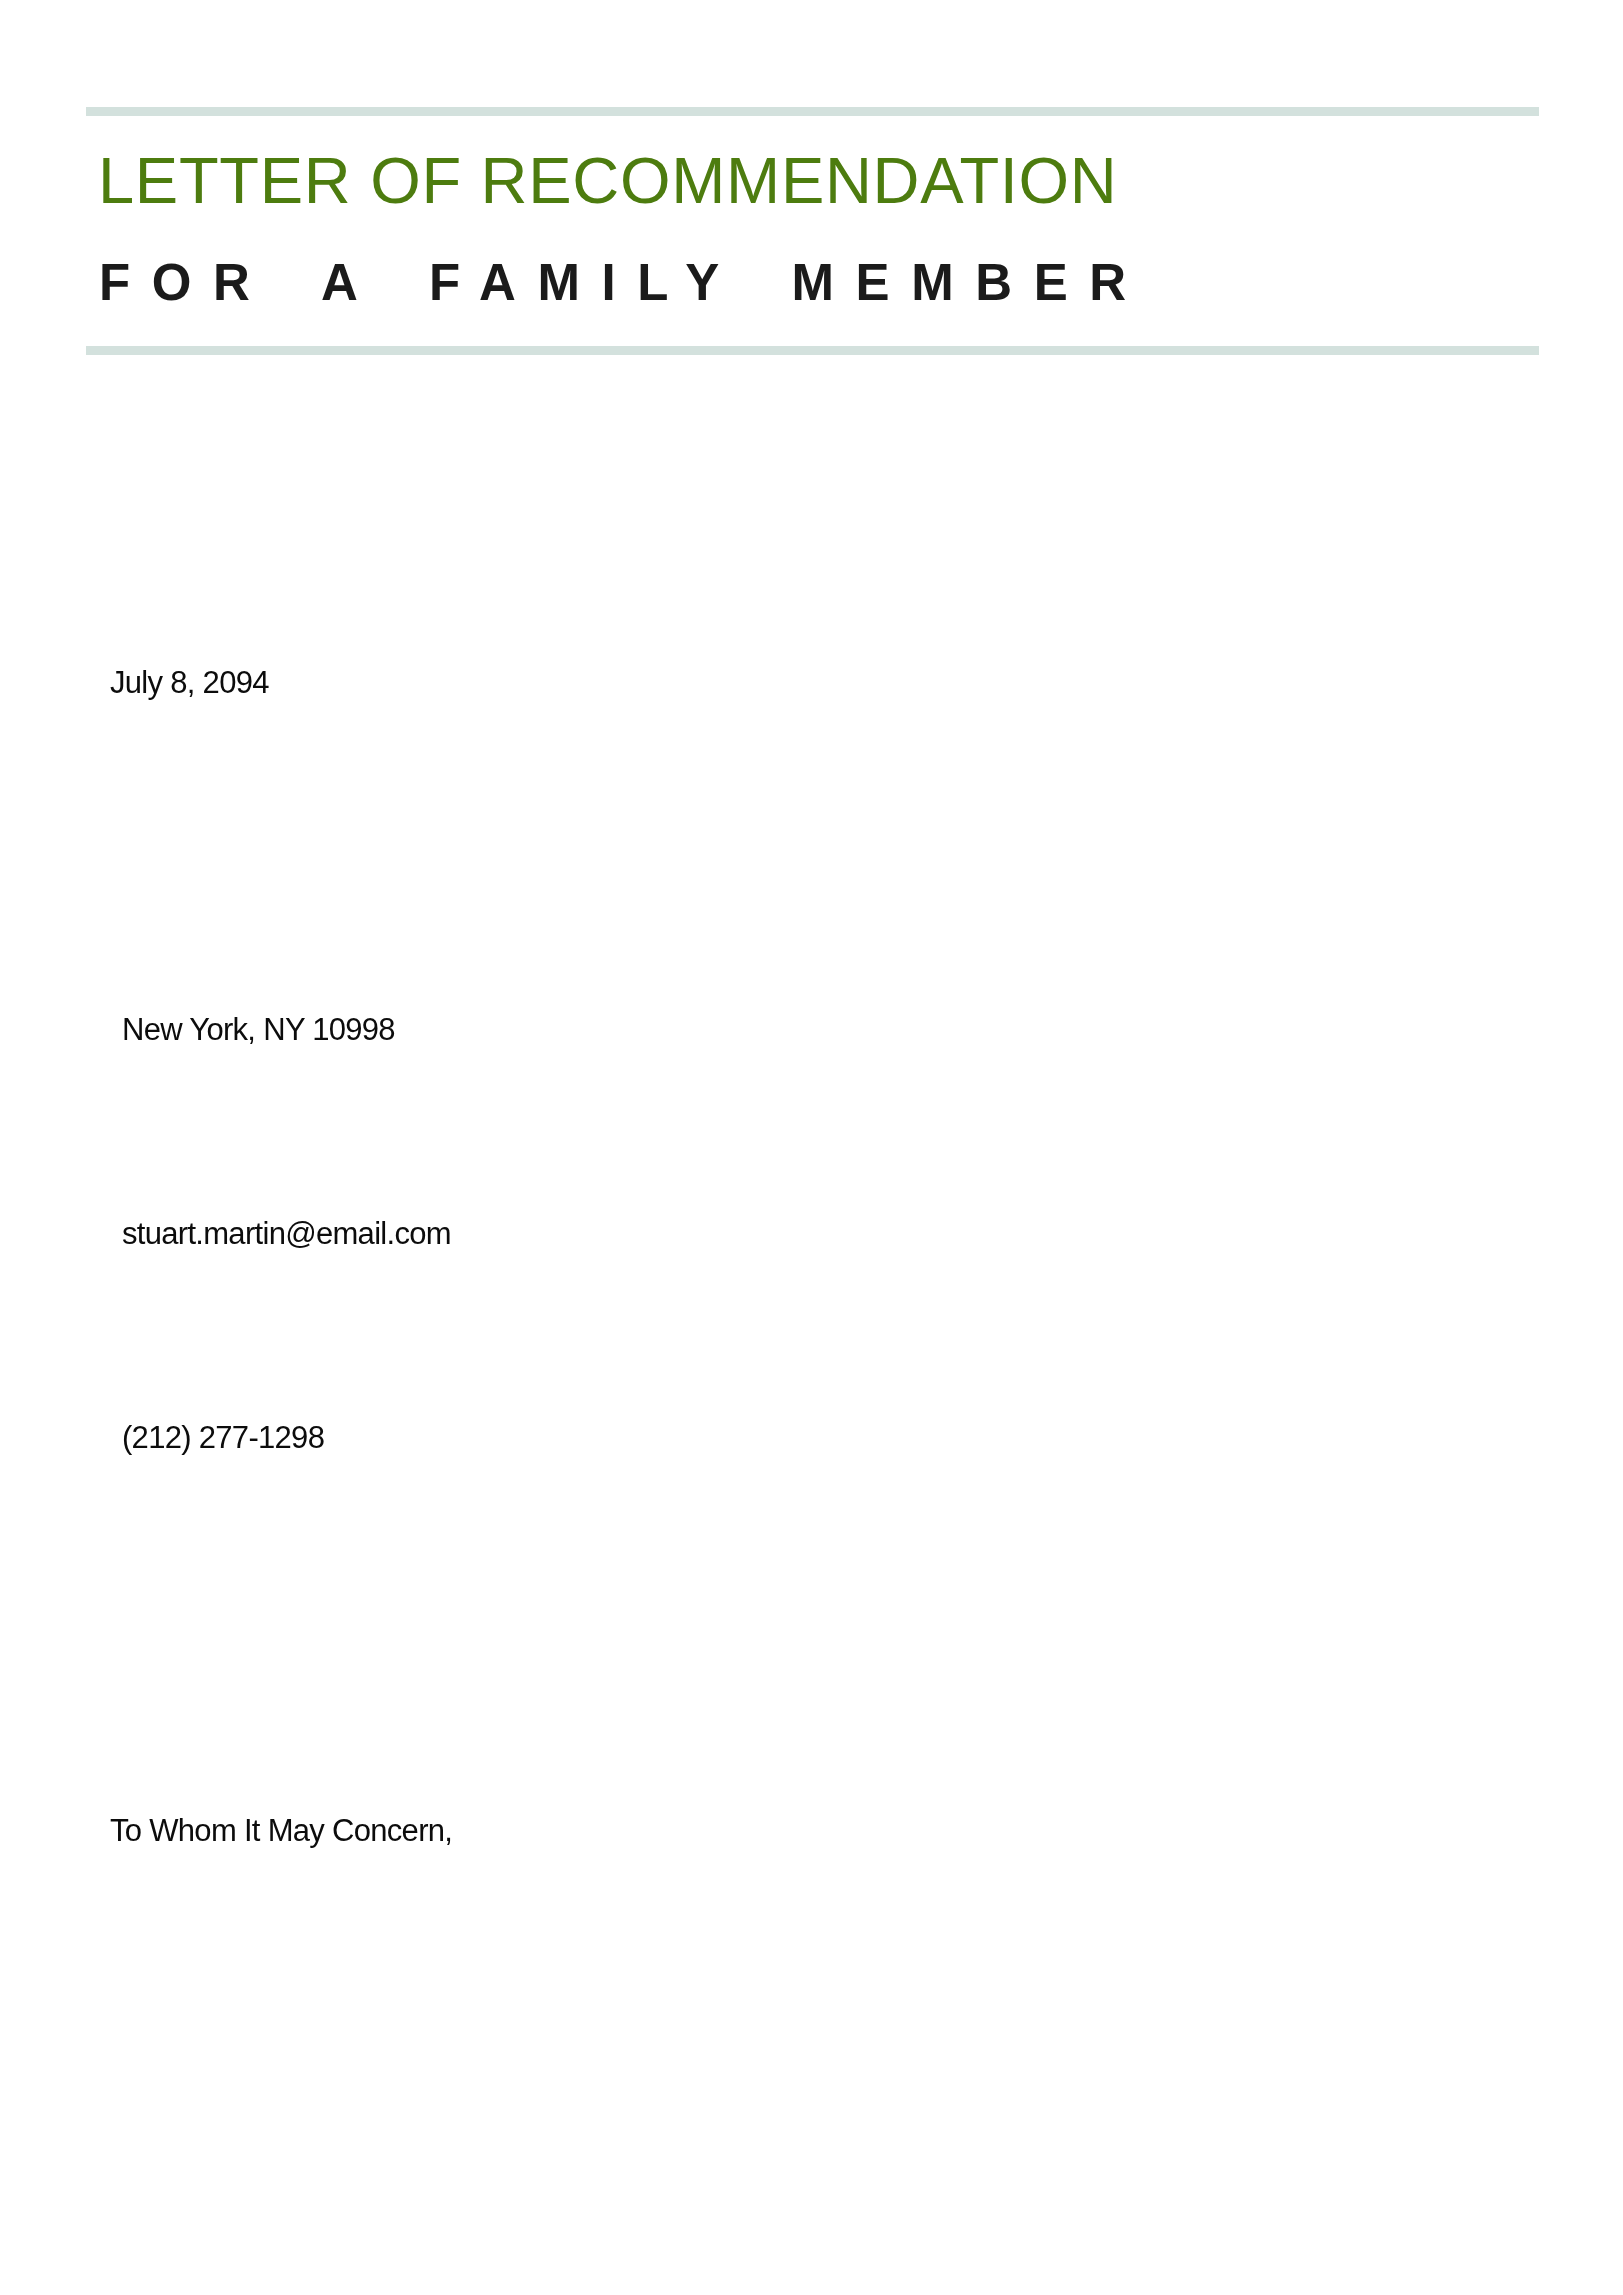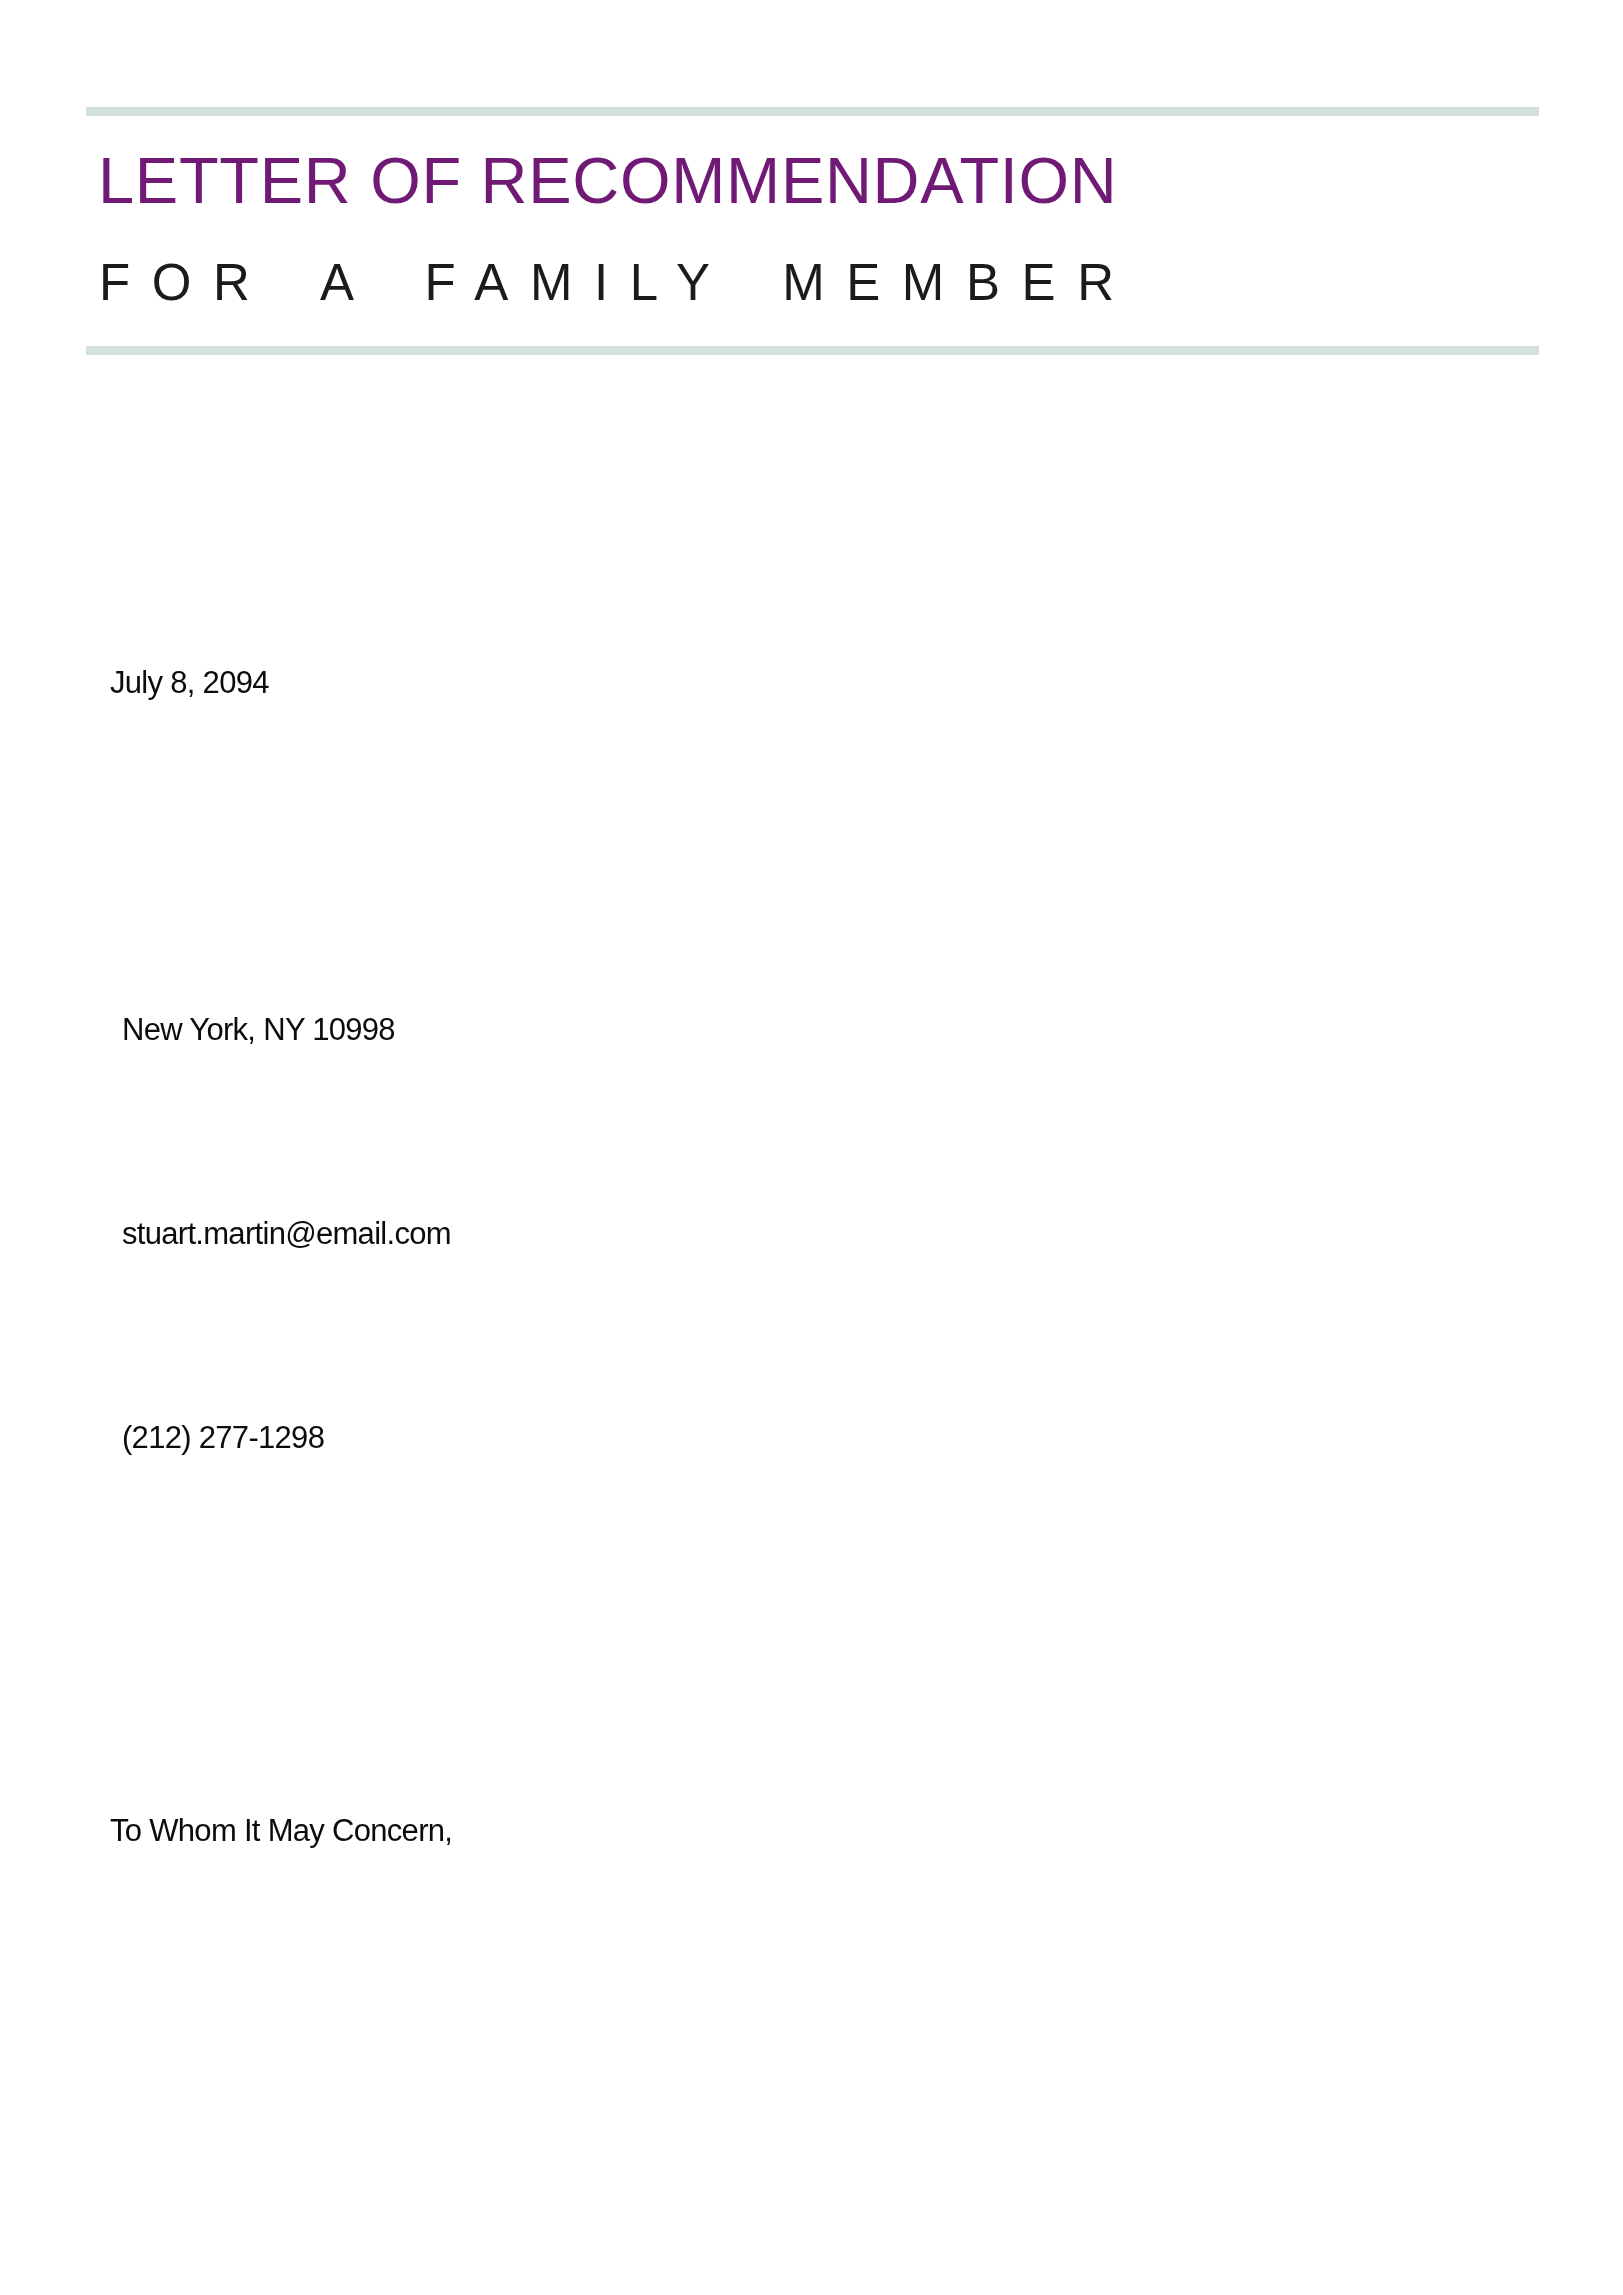--- a/index.html
+++ b/index.html
@@ -17,27 +17,27 @@
     background: var(--accent, #d3e1dd);
   }
   .accent-bar.top    { margin: 107px 84px 0 86px; }
   .accent-bar.bottom { margin: 37px 84px 0 86px; height: 8.5px; }
   .title {
     margin: 30px 0 0 98px;
     font-size: 65px;
     font-weight: 400;
     letter-spacing: 0.7px;
     line-height: 69px;
-    color: #701a75;
+    color: #4d7c0f;
     white-space: pre;
   }
   .subtitle {
     margin: 42px 0 0 99px;
     font-size: 51px;
-    font-weight: 400;
+    font-weight: 700;
     letter-spacing: 21.6px;
     word-spacing: 15.7px;
     line-height: 52px;
     color: #1b1b1b;
     white-space: pre;
   }
   .letter {
     margin: 155px 26px 0 98px;
     font-size: 31px;
     letter-spacing: -0.7px;

